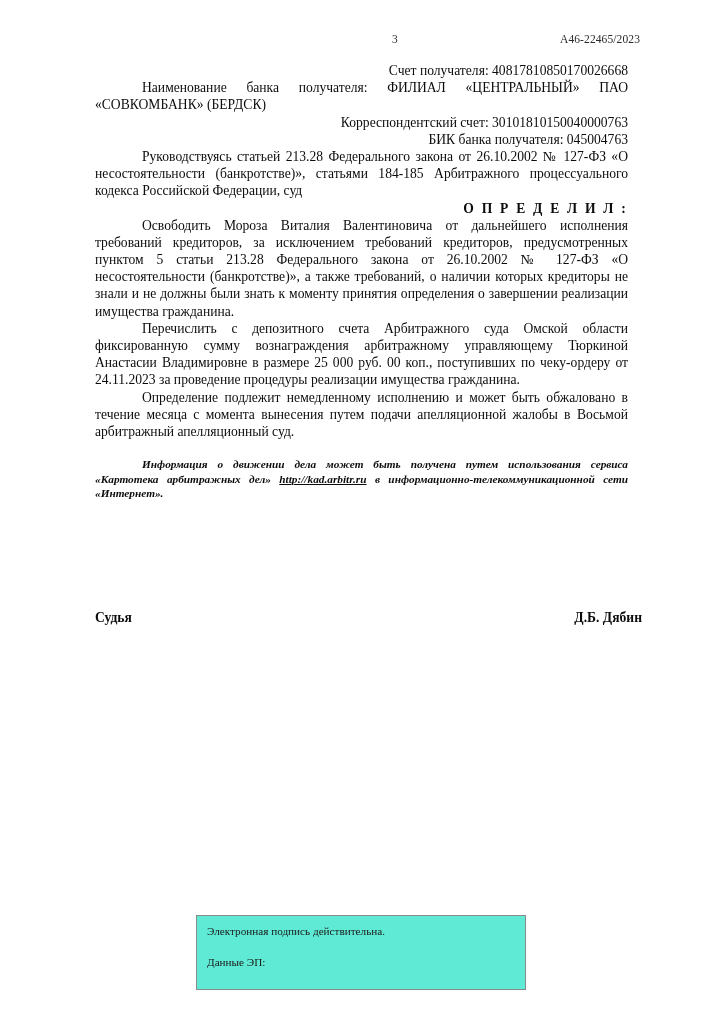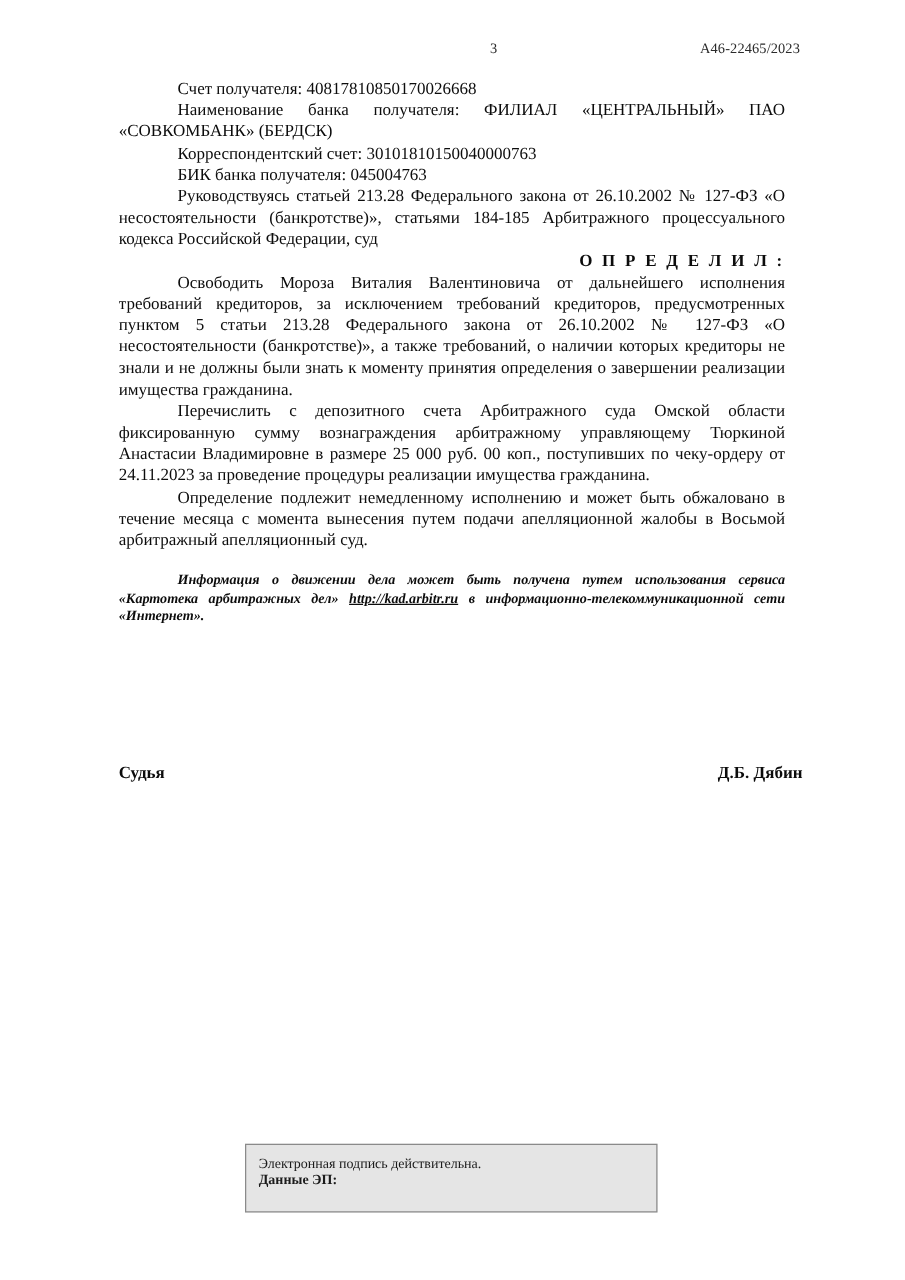--- a/index.html
+++ b/index.html
@@ -52,21 +52,21 @@
     font-size: 13.6px;
     line-height: 1.265;
   }
   p.para {
     margin: 0;
     text-align: justify;
     text-indent: 47px;
     text-justify: inter-word;
   }
   p.para.nojust {
-    text-align: left;
+    text-align: right;
   }
   p.center-head {
     margin: 0;
     text-align: right;
     text-indent: 0;
     font-weight: bold;
     letter-spacing: 2.2px;
     font-size: 13.6px;
   }
   .note {
@@ -96,35 +96,34 @@
     font-size: 13.6px;
     gap: 45px;
   }
 
   
   .esign-stamp {
     position: absolute;
     left: 196px;
     top: 915px;
     width: 330px;
-    height: 55px;
+    height: 75px;
     border: 1px solid #8a8a8a;
     box-sizing: border-box;
-    background: #e5e5e5;
+    background: #5eead4;
     padding: 8px 0 0 10px;
   }
   .esign-title {
     font-size: 11.2px;
     line-height: 1.25;
     color: #1b1b1b;
   }
   .esign-row {
     display: flex;
-    margin-top: 0;
-    font-weight: bold;
+    margin-top: 18px;
   }
   .esign-label {
     font-size: 11.2px;
     white-space: nowrap;
     padding-right: 6px;
     color: #1b1b1b;
   }
   .esign-details {
     font-size: 8.6px;
     line-height: 1.42;

